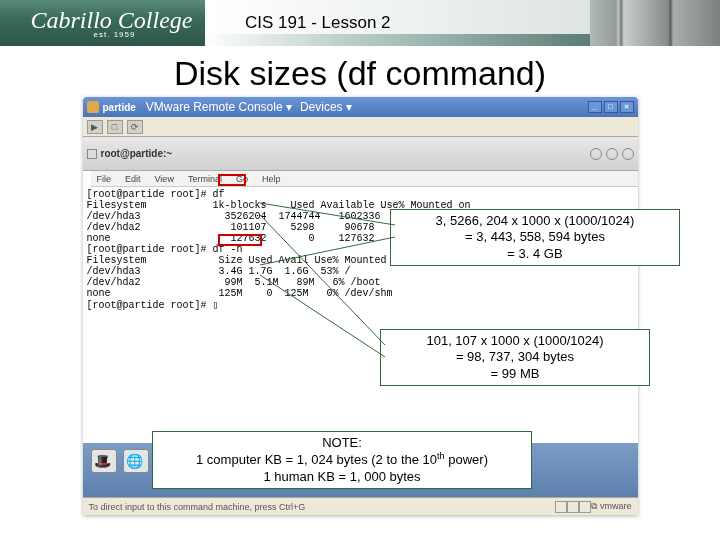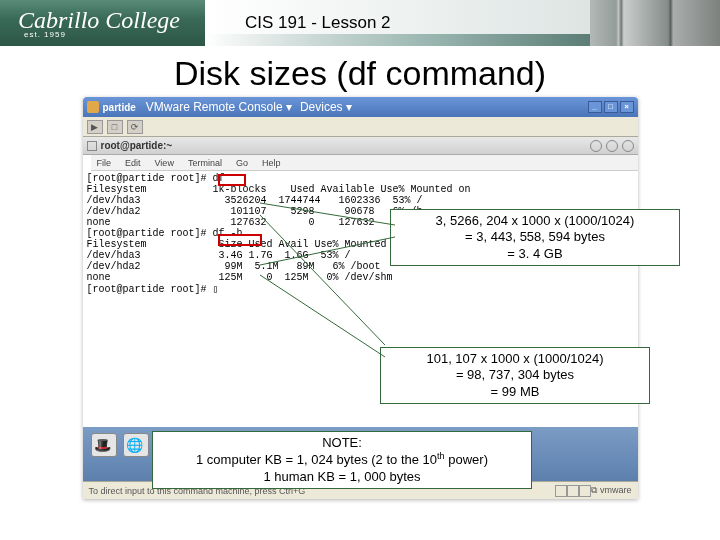--- a/index.html
+++ b/index.html
@@ -9,20 +9,21 @@
     background: #fff;
     font-family: Verdana, Arial, sans-serif;
     overflow: hidden;
   }
   .header-band {
     width: 100%;
     height: 46px;
     position: relative;
     display: flex;
     align-items: stretch;
+    text-align: center;
   }
   .logo-area {
     width: 205px;
     height: 100%;
     background: linear-gradient(to bottom, #5a8a78 0%, #3a6a58 40%, #2d5646 100%);
     position: relative;
     color: #fff;
     display: flex;
     flex-direction: column;
     justify-content: center;
@@ -94,21 +95,21 @@
     height: 20px;
     background: #ece9d8;
     border-bottom: 1px solid #aca899;
     display: flex;
     align-items: center;
     gap: 4px;
     padding-left: 4px;
   }
   .tb-icon { width: 16px; height: 14px; background: #d4d0c8; border: 1px solid #999; font-size:9px; text-align:center; line-height:12px; color:#555;}
   .console-titlebar {
-    height: 18px;
+    height: 34px;
     background: linear-gradient(to bottom, #e8e8e8 0%, #d0d0d0 100%);
     border-bottom: 1px solid #aaa;
     display: flex;
     align-items: center;
     padding: 0 4px;
     font-size: 10px;
     font-weight: bold;
     color: #333;
   }
   .console-titlebar .mini-icon{width:10px;height:10px;border:1px solid #888;margin-right:4px;}
@@ -270,21 +271,21 @@
 
   <div class="redbox" style="left:218px; top:77px; width:28px; height:12px;"></div>
   <div class="redbox" style="left:218px; top:137px; width:44px; height:12px;"></div>
 
   <div class="callout" style="left:390px; top:112px; width:290px;">
     <div>3, 5266, 204 x 1000 x (1000/1024)</div>
     <div>= 3, 443, 558, 594 bytes</div>
     <div>= 3. 4 GB</div>
   </div>
 
-  <div class="callout" style="left:380px; top:232px; width:270px;margin-top:18px;">
+  <div class="callout" style="left:380px; top:232px; width:270px;">
     <div>101, 107 x 1000 x (1000/1024)</div>
     <div>= 98, 737, 304 bytes</div>
     <div>= 99 MB</div>
   </div>
 
   <div class="callout" style="left:152px; top:334px; width:380px;">
     <div>NOTE:</div>
     <div><span>1 computer KB = 1, 024 bytes (2 to the 10</span><sup>th</sup><span> power)</span></div>
     <div>1 human KB = 1, 000 bytes</div>
   </div>

